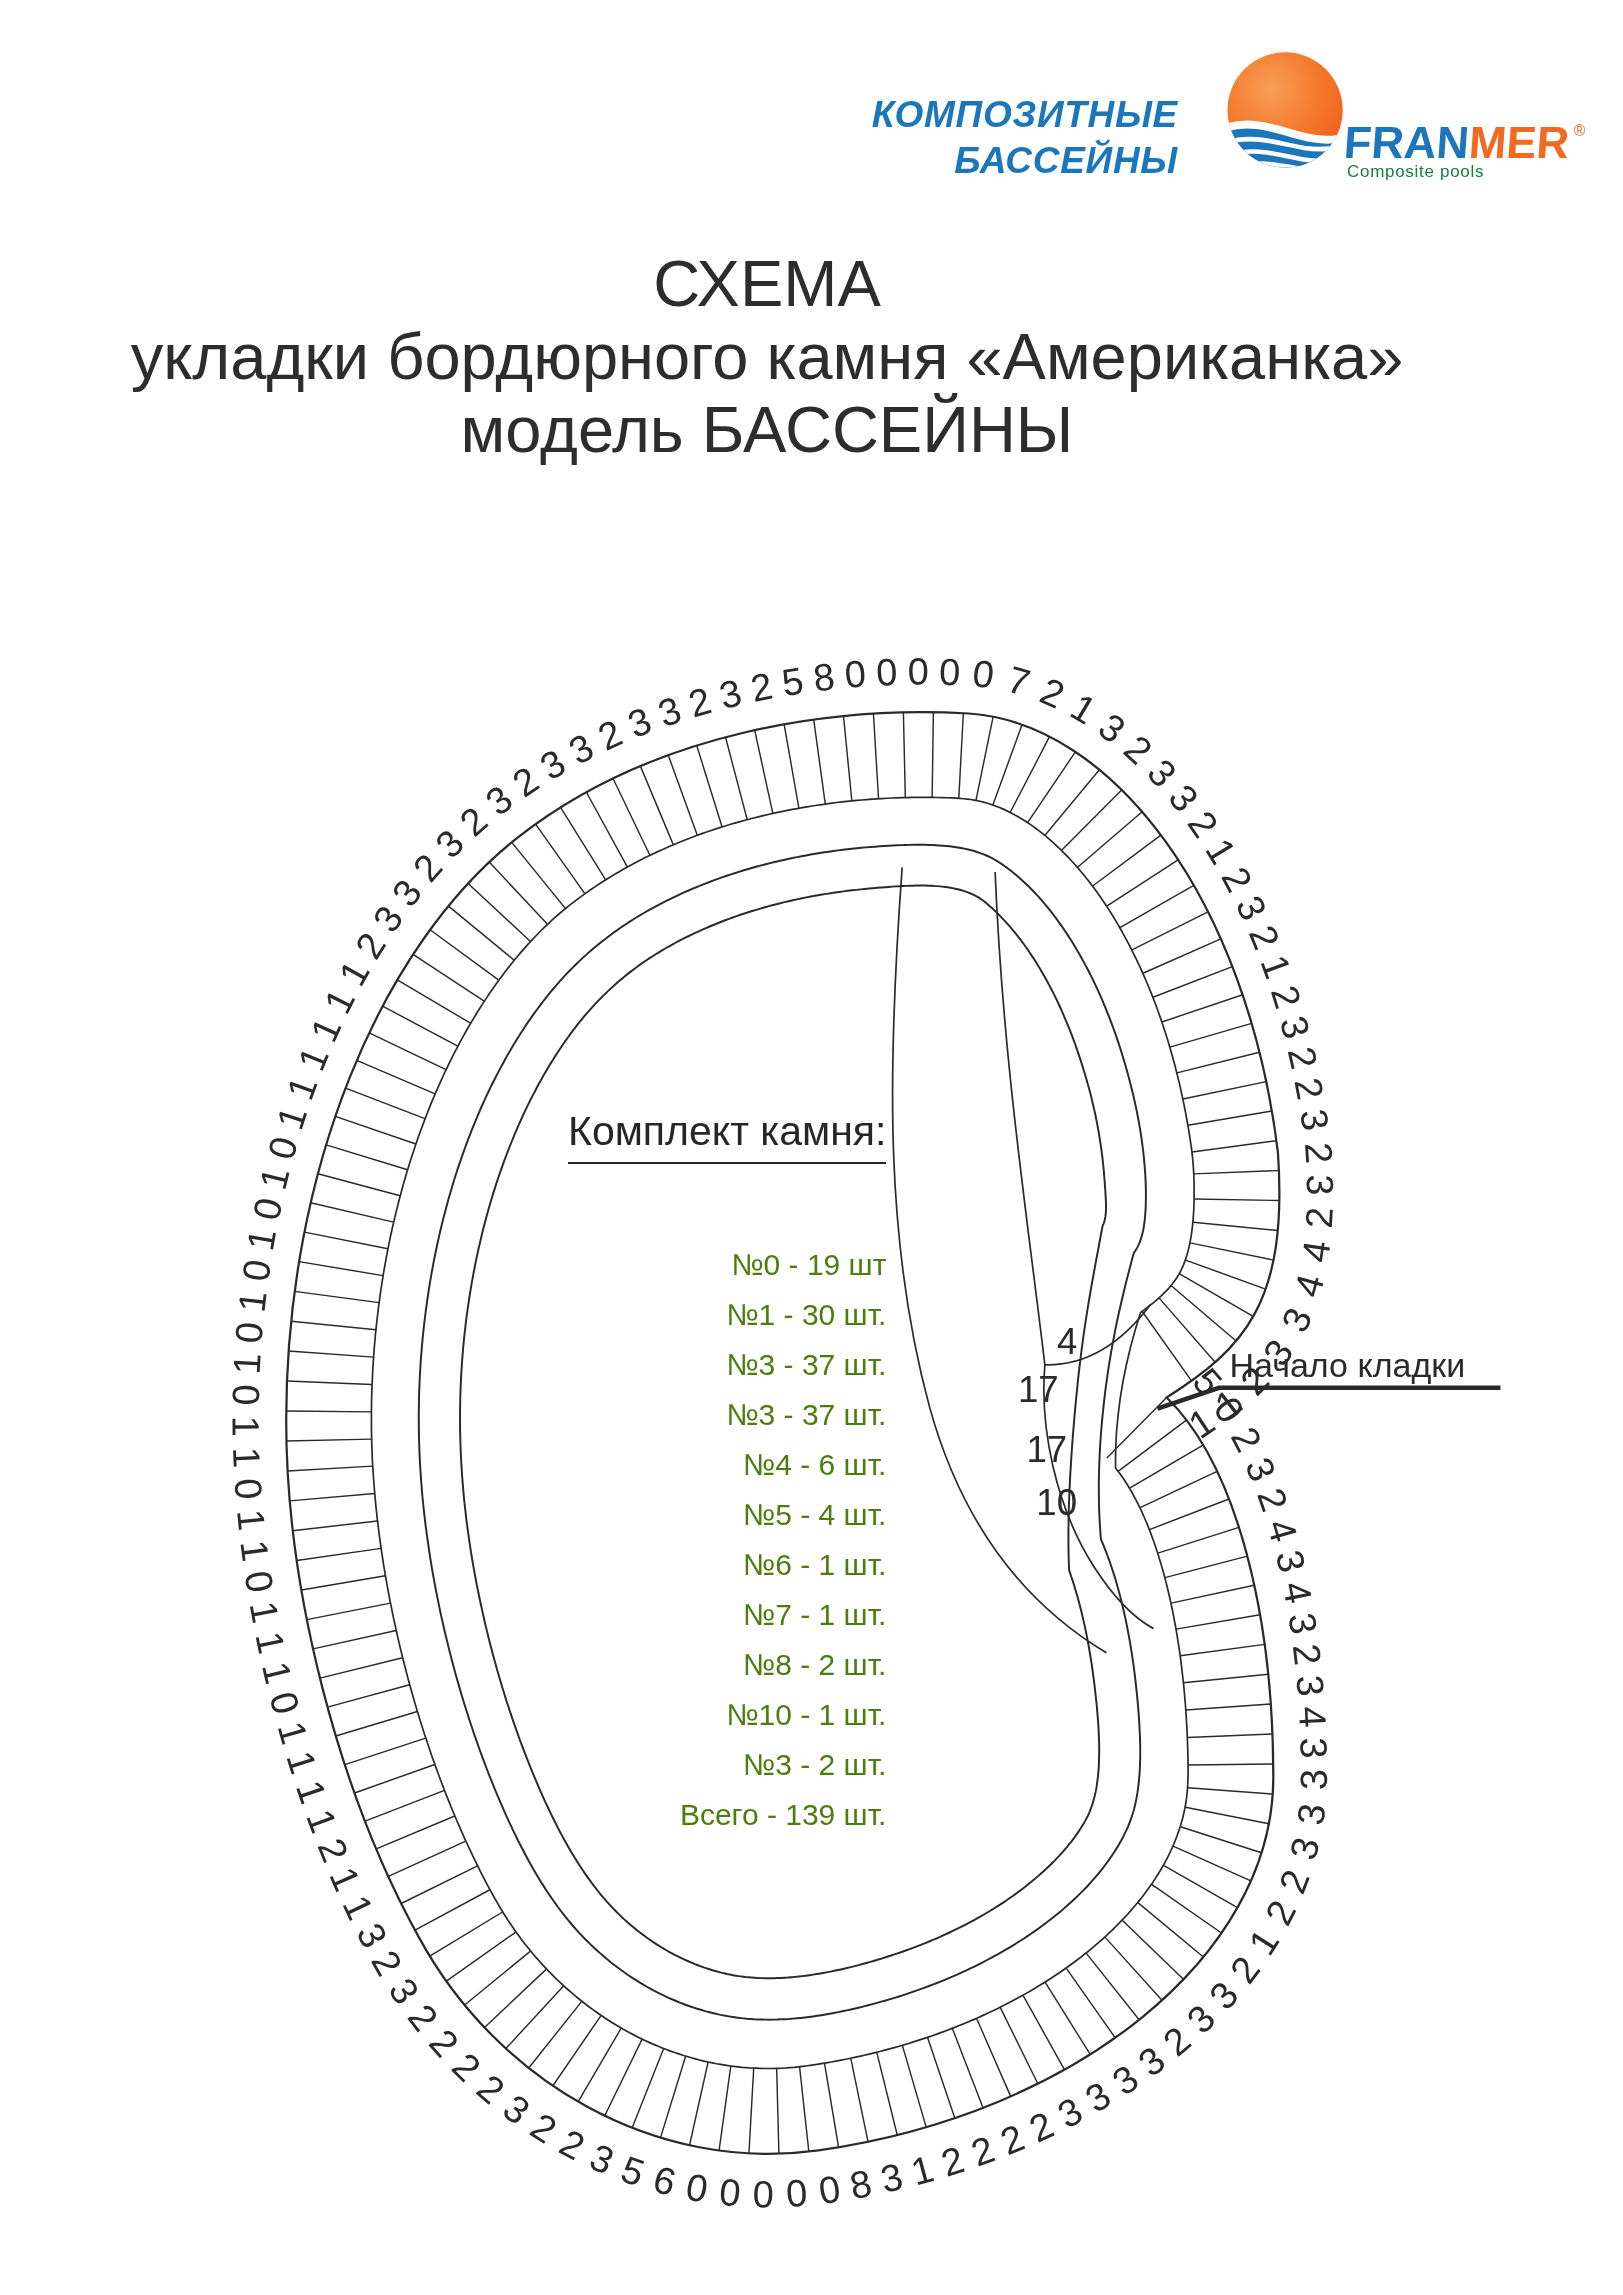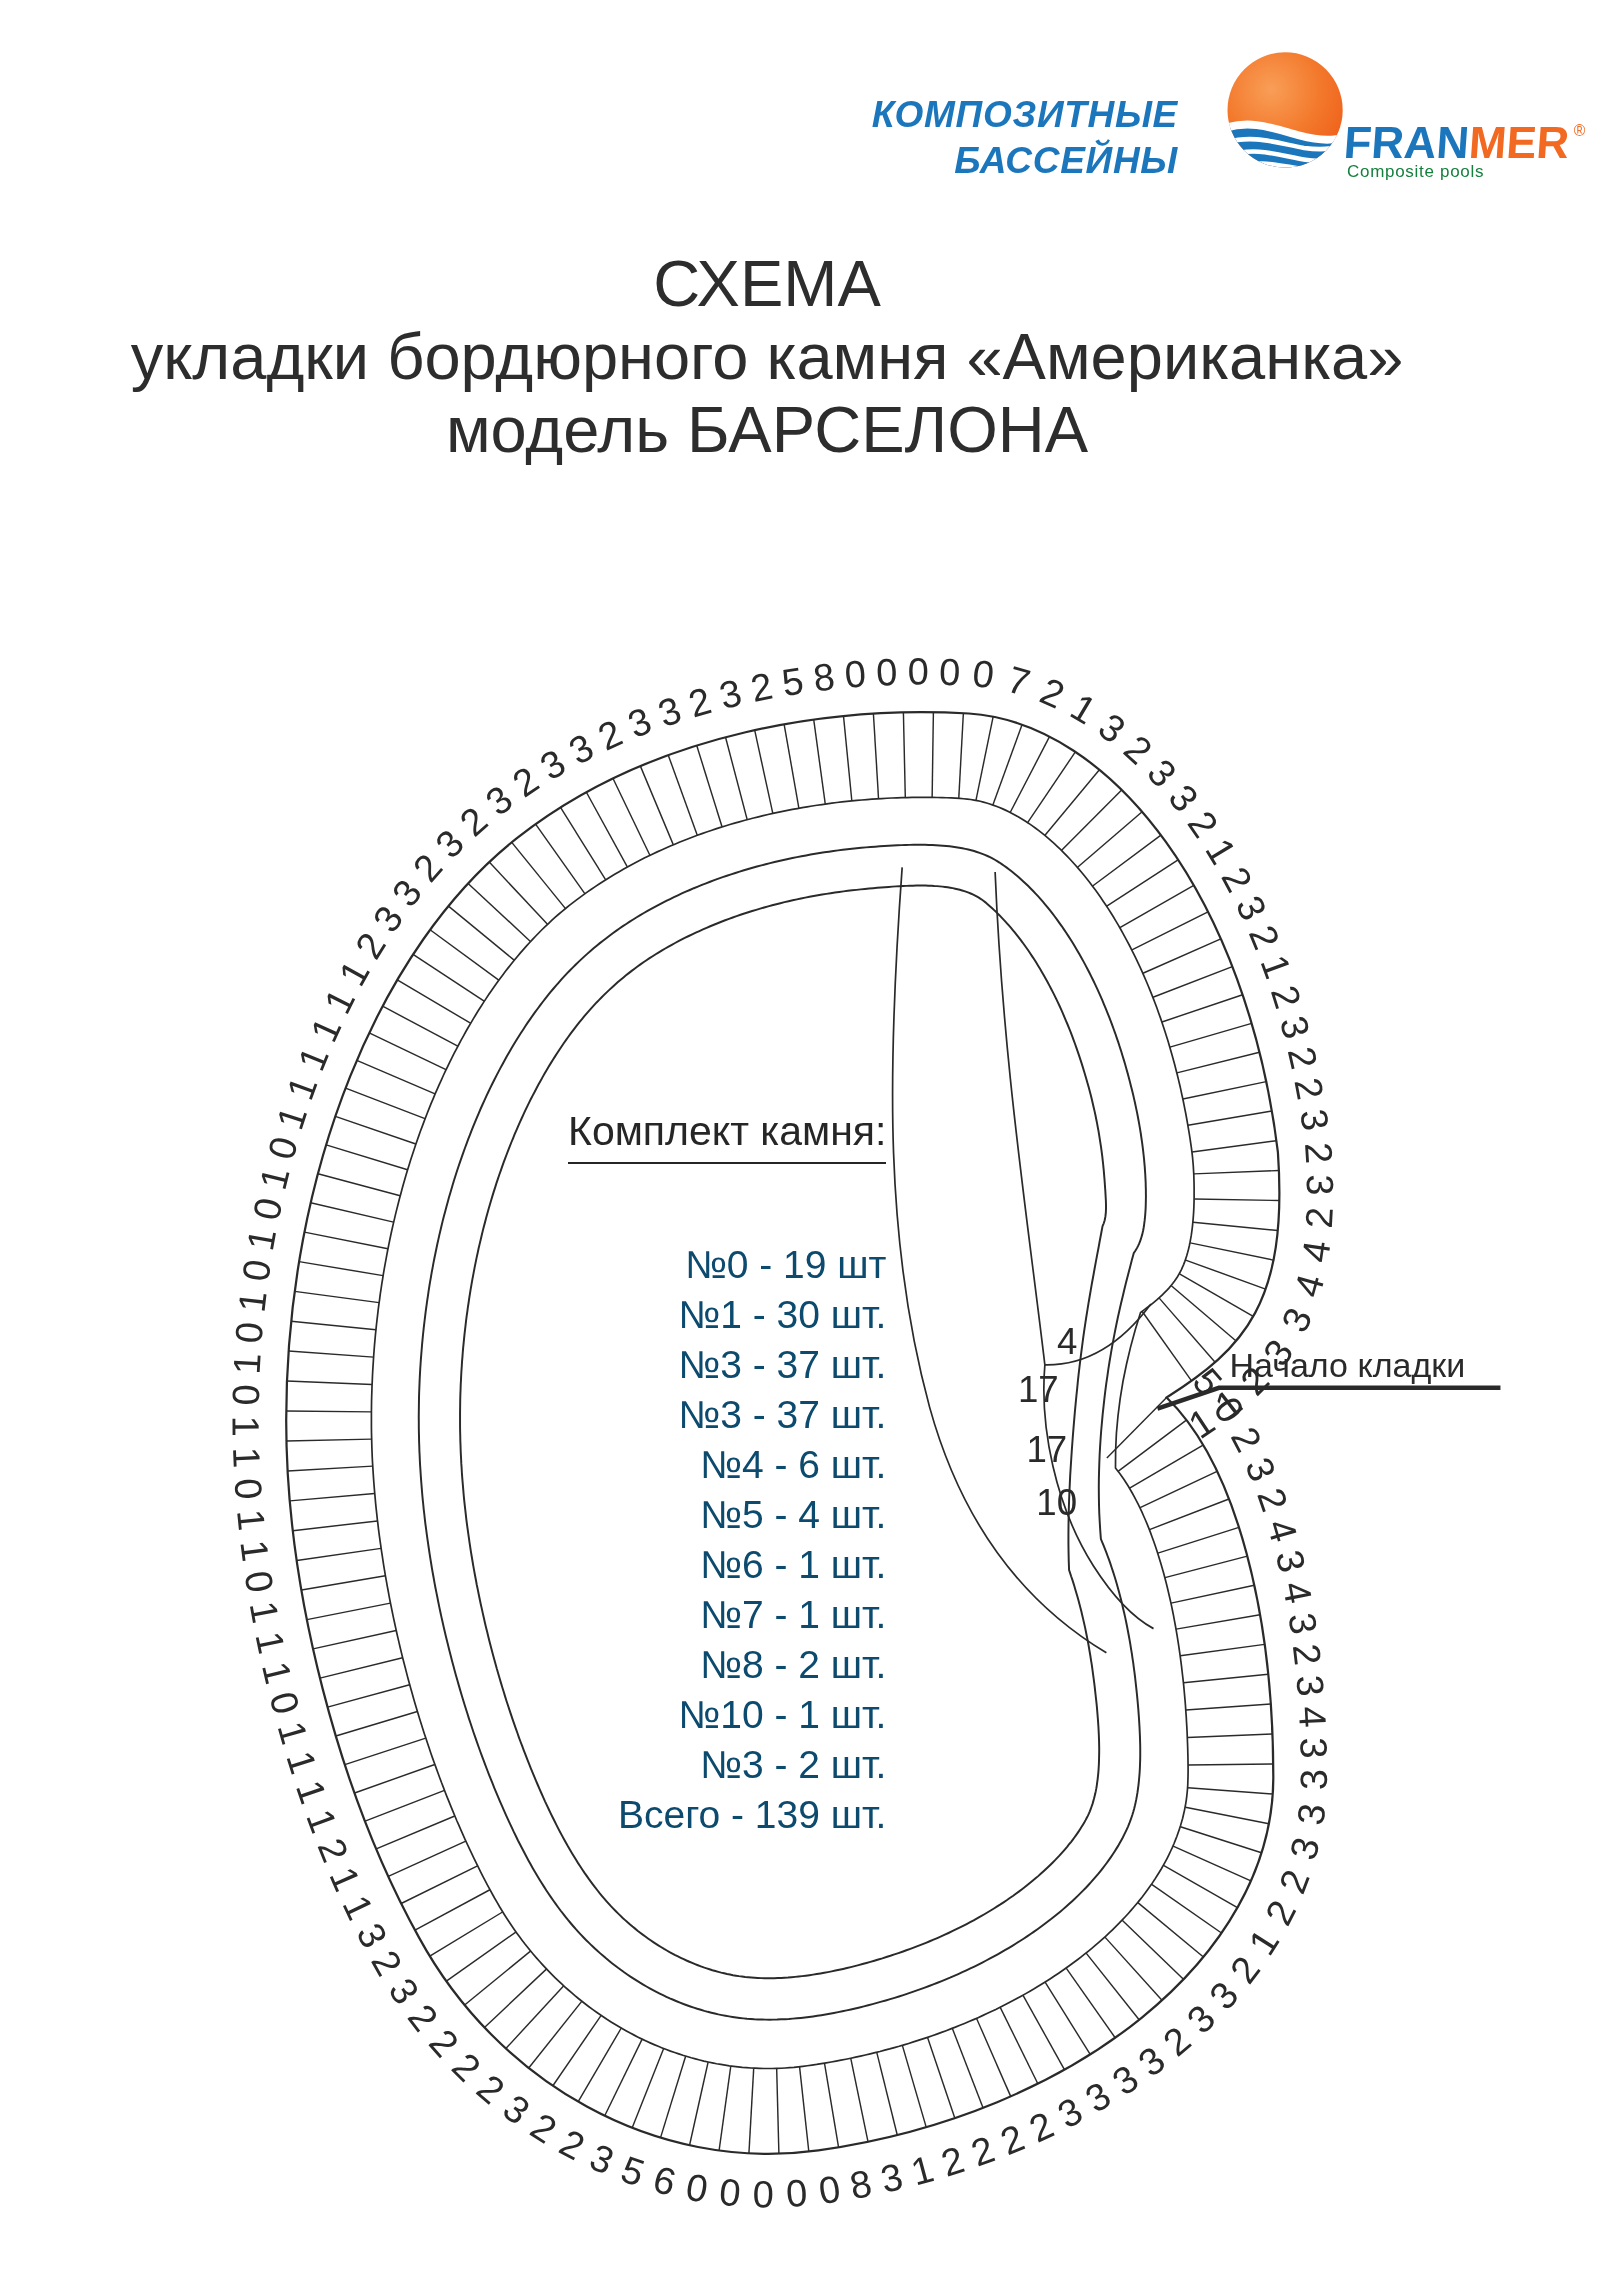--- a/index.html
+++ b/index.html
@@ -29,21 +29,21 @@
   .title{
     position:absolute;left:0;top:247px;width:1534px;text-align:center;
     color:#2d2d2d;font-size:65px;line-height:73px;font-weight:normal;
   }
 
   .kit{position:absolute;left:568px;top:1108px;text-align:right;}
   .kit-head{
     font-size:41px;color:#262626;display:inline-block;
     border-bottom:2.6px solid #262626;padding-bottom:6.5px;margin-bottom:76px;
   }
-  .kit-item{font-size:39px;line-height:50px;color:#0c4a6e;white-space:nowrap;}
+  .kit-item{font-size:30px;line-height:50px;color:#4d7c0f;white-space:nowrap;}
 </style>
 </head>
 <body>
 
 <div class="page">
 
   <svg id="diagram" width="1623" height="2295" viewBox="0 0 2479 3506" xmlns="http://www.w3.org/2000/svg">
     <defs>
       <radialGradient id="eggGrad" cx="38%" cy="32%" r="75%">
         <stop offset="0%" stop-color="#f99e57"></stop>
@@ -375,21 +375,21 @@
   <div class="logo-words">
     <div>КОМПОЗИТНЫЕ</div>
     <div>БАССЕЙНЫ</div>
   </div>
   <div class="brand"><span class="fran">FRAN</span><span class="mer">MER</span><span class="reg">®</span></div>
   <div class="brand-sub">Composite pools</div>
 
   <div class="title">
     <div>СХЕМА</div>
     <div>укладки бордюрного камня «Американка»</div>
-    <div>модель БАРСЕЛОНА</div>
+    <div>модель БАССЕЙНЫ</div>
   </div>
 
   <div class="kit">
     <div class="kit-head">Комплект камня:</div>
     <div id="kit-items">
         <div class="kit-item">№0 - 19 шт</div>
         <div class="kit-item">№1 - 30 шт.</div>
         <div class="kit-item">№3 - 37 шт.</div>
         <div class="kit-item">№3 - 37 шт.</div>
         <div class="kit-item">№4 - 6 шт.</div>

